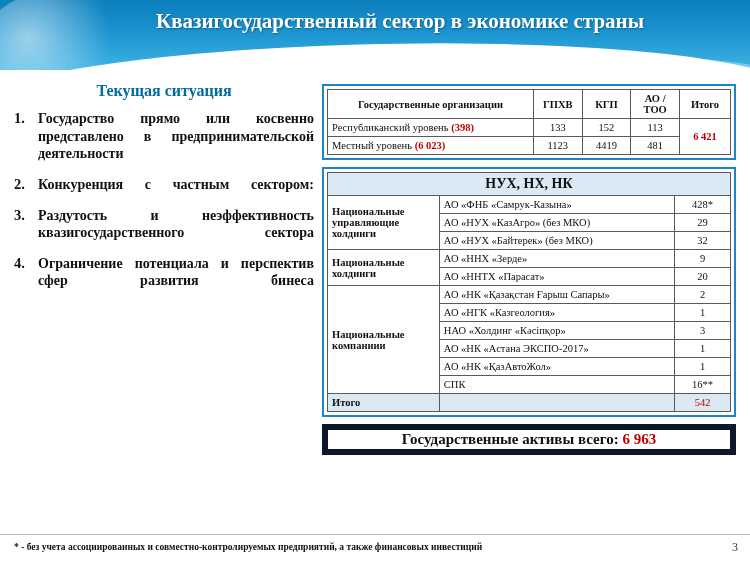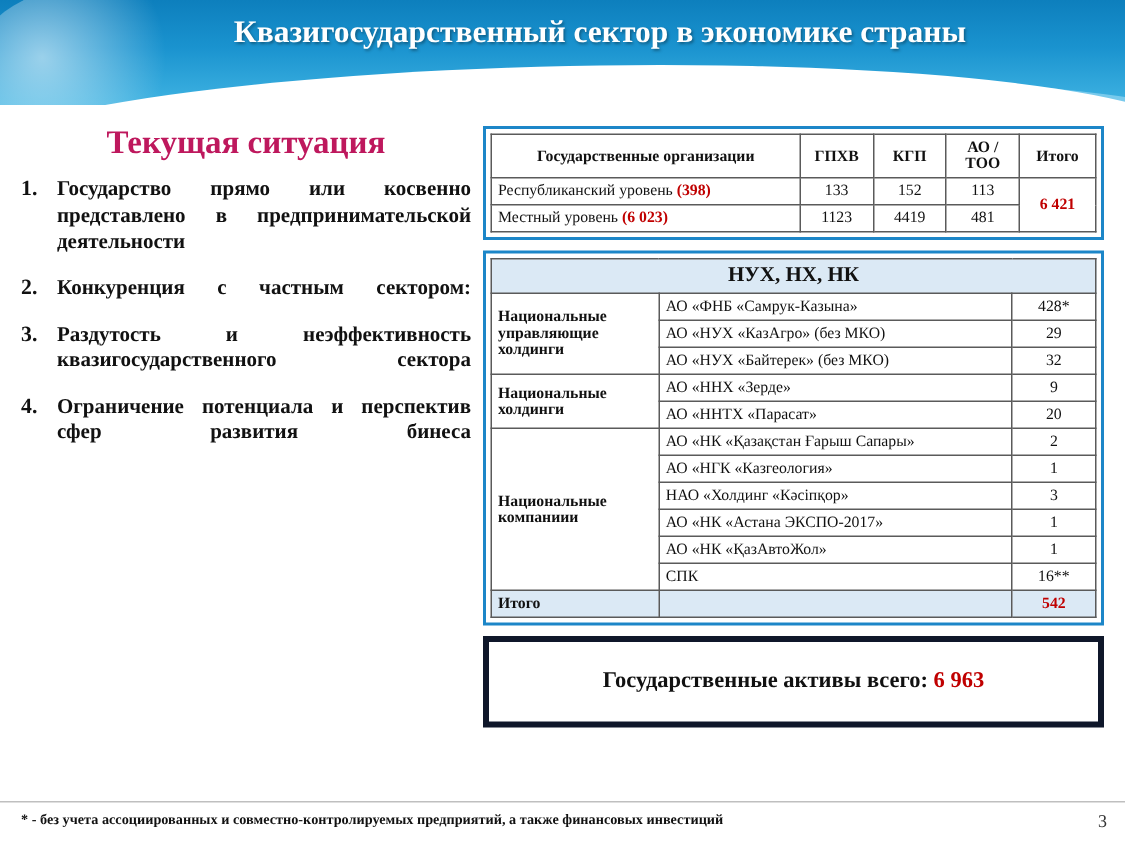--- a/index.html
+++ b/index.html
@@ -73,23 +73,23 @@
     z-index: 5;
   }
 
   
   .left-col {
     position: absolute;
     left: 14px; top: 82px;
     width: 300px;
   }
   .left-heading {
-    font-size: 22px;
-    font-weight: bold;
-    color: #be185d;
+    font-size: 16px;
+    font-weight: bold;
+    color: #0369a1;
     text-align: center;
     margin: 0 0 10px 0;
   }
   .bullet {
     display: flex;
     margin-bottom: 13px;
   }
   .bullet-num {
     font-size: 14.5px;
     font-weight: bold;
@@ -162,25 +162,25 @@
     vertical-align: middle;
   }
   .t2 .name { width: 236px; }
   .t2 .num { width: 56px; text-align: center; }
   .t2 .itogo-label {
     font-weight: bold;
     background: #dbe9f5;
     text-align: left;
   }
   .t2 .itogo-blank { background: #dbe9f5; }
-  .t2 .itogo-val { background: #dbe9f5; text-align: center; font-weight: bold; color: #c00000; }
+  .t2 .itogo-val { background: #dbe9f5; text-align: center; font-weight: normal; color: #c00000; }
 
   .total-box {
-    border: 4px solid #0f172a;
-    padding: 18px 6px;
+    border: 6px solid #0f172a;
+    padding: 1px 6px;
     text-align: center;
     font-size: 15px;
     font-weight: bold;
     color: #111;
     background: #ffffff;
     margin-top: 7px;
   }
   .total-box .val { color: #c00000; }
 
   

